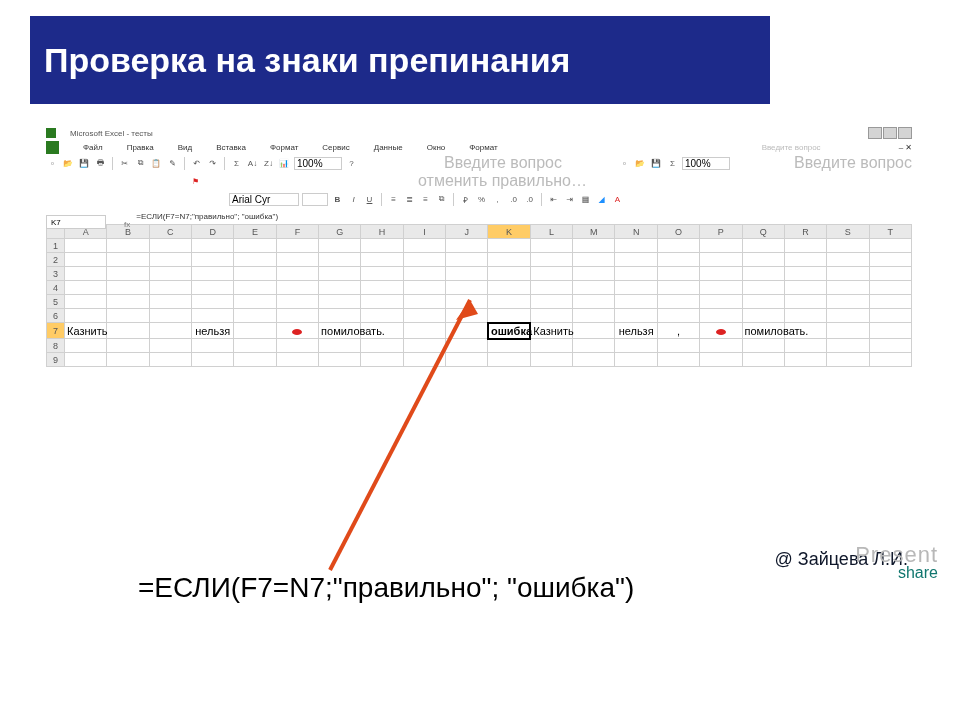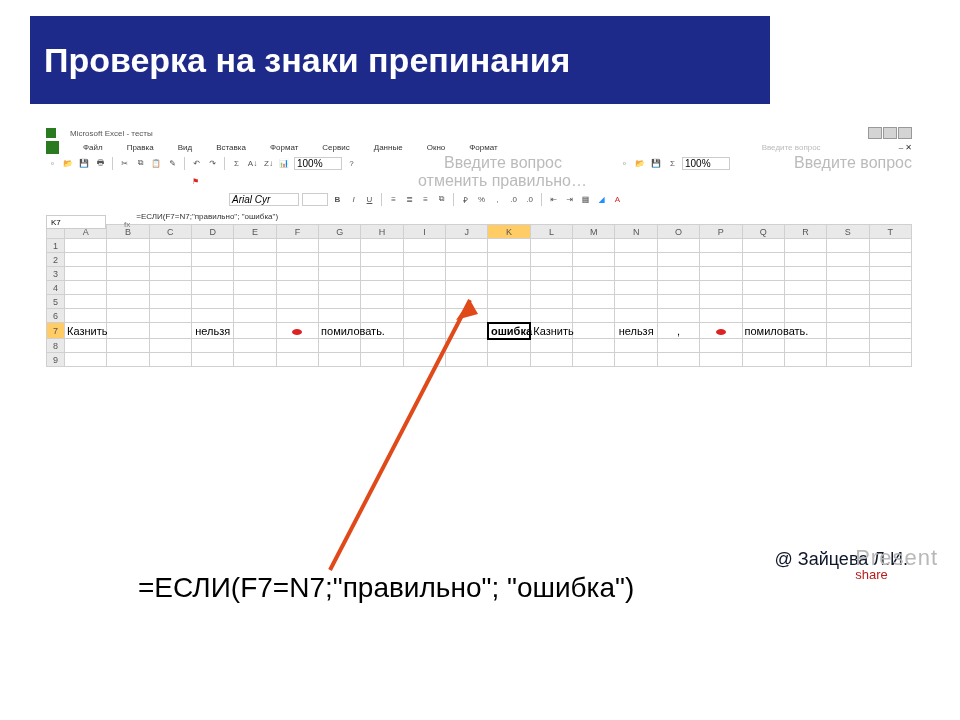--- a/index.html
+++ b/index.html
@@ -36,21 +36,21 @@
   .err-dot { width:10px; height:6px; background:#d22; border-radius:50% / 50%; display:inline-block; }
 
   
   .arrow-svg { position:absolute; left:290px; top:290px; }
   .arrow-line { stroke:#e04a1a; stroke-width:4; }
   .arrow-head { fill:#e04a1a; }
 
   .formula-big { position:absolute; left:138px; top:572px; font-size:28px; color:#000; font-weight:normal; }
   .credit { position:absolute; right:52px; bottom:22px; font-size:18px; color:#0f172a; }
   .watermark { position:absolute; right:22px; bottom:10px; font-size:22px; color:#b8b8b8; letter-spacing:1px; pointer-events:none; }
-  .watermark .small { font-size:13px; letter-spacing:0; display:block; text-align:left; margin-top:-4px; color:#b91c1c; }
+  .watermark .small { font-size:16px; letter-spacing:0; display:block; text-align:right; margin-top:-4px; color:#0f766e; }
 </style>
 </head>
 <body>
 <div class="page">
 
 <div class="title-block">
   <span class="title-text">Проверка на знаки препинания</span>
 </div>
 
 <div class="ss-container">
@@ -118,21 +118,21 @@
 
   <div class="toolbar">
     <span style="width:140px;"></span>
     <span class="tb-btn" style="color:#d22;">⚑</span>
     <span style="width:210px;"></span>
     <span class="faded">отменить правильно…</span>
   </div>
 
   <div class="toolbar">
     <span style="width:180px;"></span>
-    <span class="tb-drop" style="width:70px;font-style:italic;">Arial Cyr</span>
+    <span class="tb-drop" style="width:70px;">Arial Cyr</span>
     <span class="tb-drop" style="width:26px;"></span>
     <span class="tb-btn">
           <b>B</b>
         </span>
     <span class="tb-btn">
           <i>I</i>
         </span>
     <span class="tb-btn">
           <u>U</u>
         </span>

